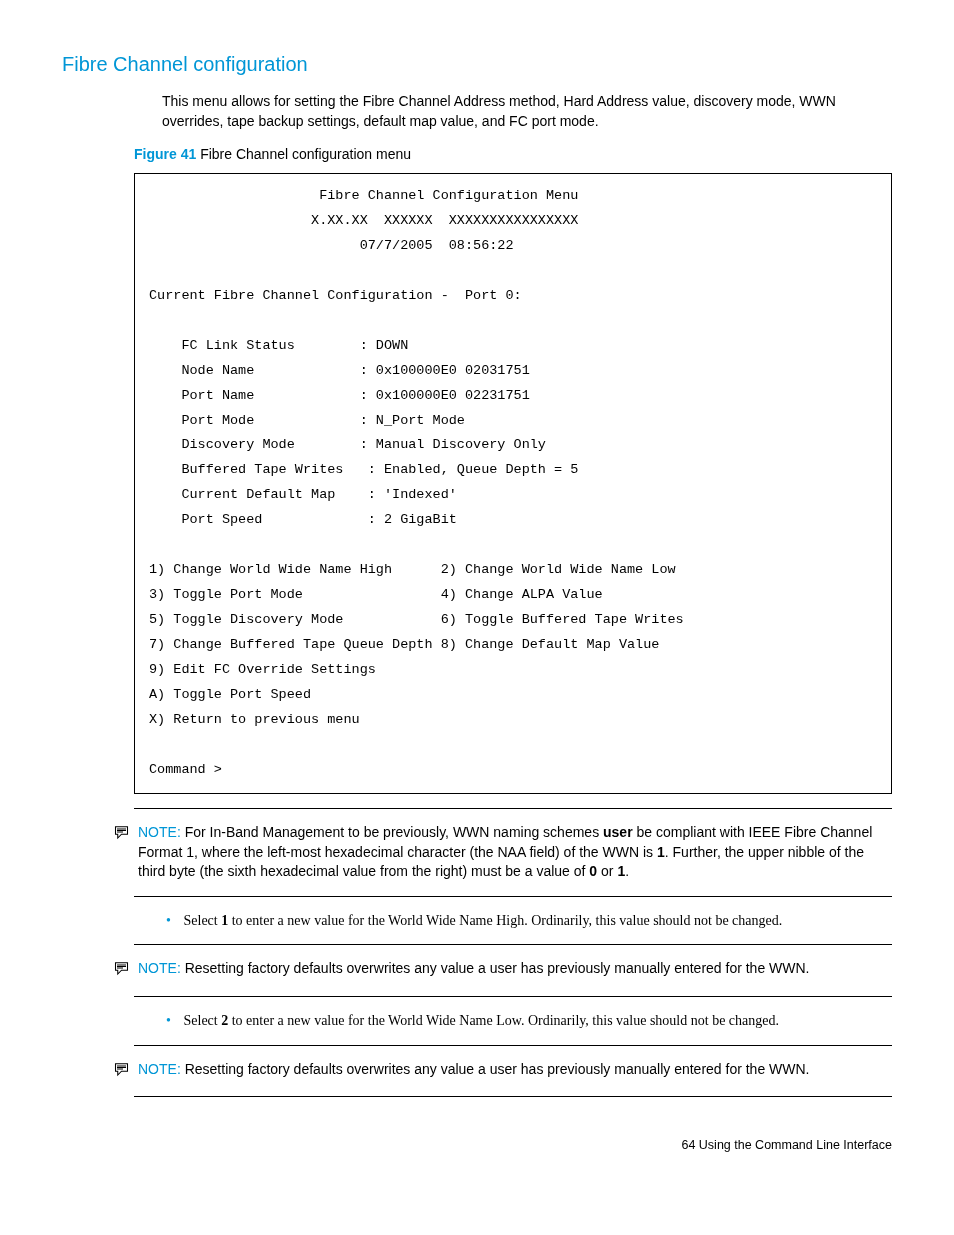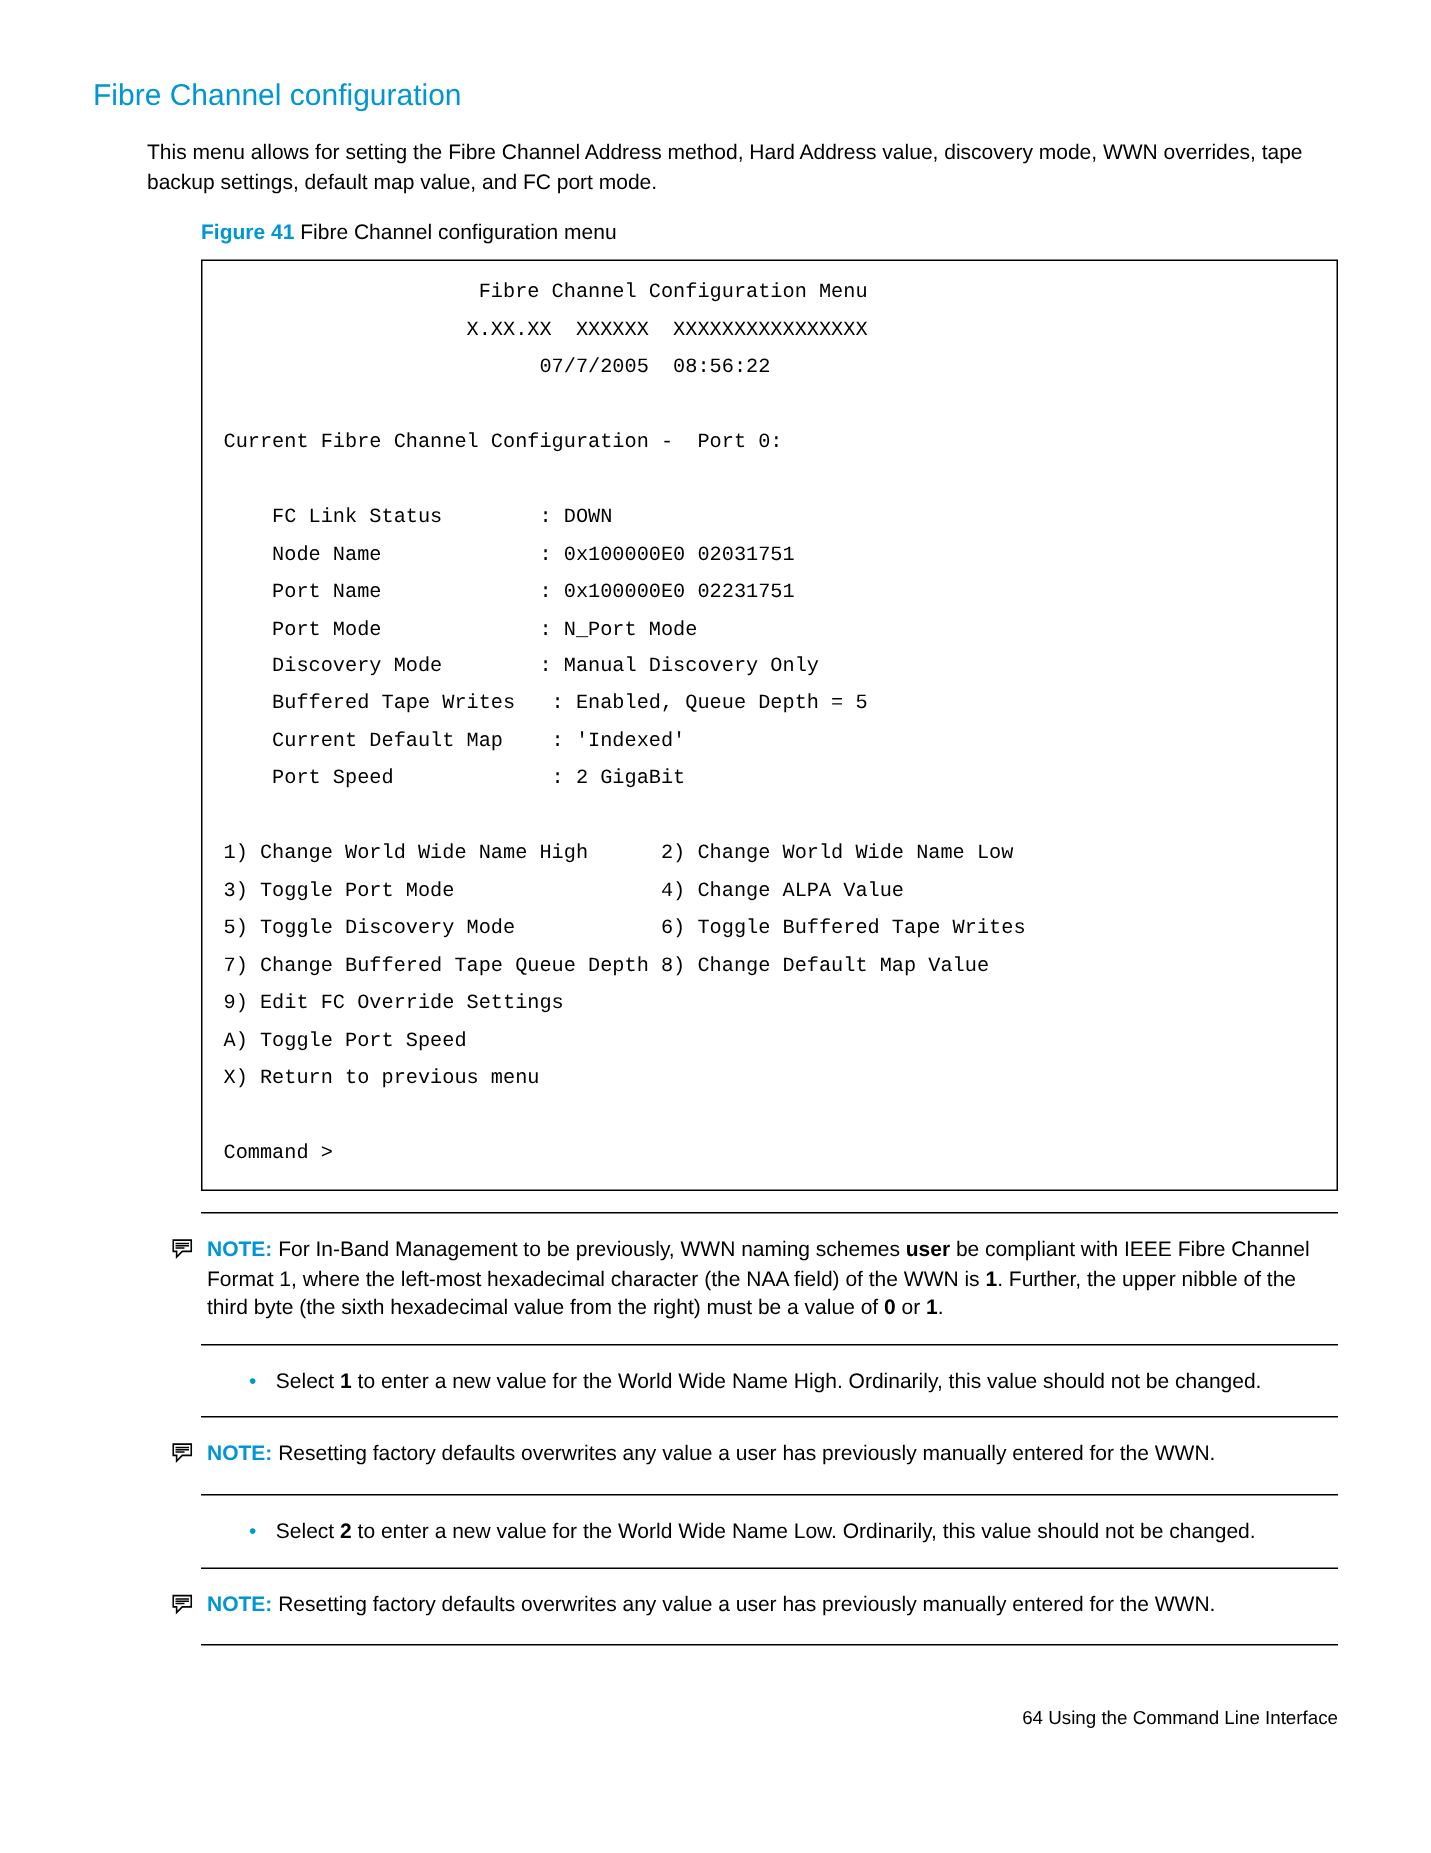--- a/index.html
+++ b/index.html
@@ -12,21 +12,21 @@
     width: 830px;
     line-height: 1.4;
   }
   h1 {
     font-family: Arial, Helvetica, sans-serif;
     font-weight: normal;
     font-size: 20px;
     color: #0096d6;
     margin: 0 0 14px 0;
   }
-  .indent1 { margin-left: 36px; }
+  .indent1 { margin-left: 100px; }
   .fig-caption { margin: 14px 0 8px 72px; }
   .fig-caption-label { color: #0096d6; font-weight: bold; }
   pre.terminal {
     font-family: "Courier New", Courier, monospace;
     font-size: 13.5px;
     line-height: 1.85;
     border: 1px solid #000;
     padding: 10px 14px;
     margin: 0 0 0 72px;
     white-space: pre;
@@ -42,25 +42,26 @@
     align-items: flex-start;
     margin: 8px 0 6px 52px;
     gap: 6px;
   }
   .note-icon {
     flex: 0 0 auto;
     margin-top: 1px;
   }
   .note-icon svg { width: 18px; height: 16px; }
   .note-text { flex: 1; }
-  .note-label { color: #0096d6; font-weight: bold; }
+  .note-label { color: #0096d6; font-weight: normal; }
   ul.bullets {
     margin: 10px 0 6px 104px;
     padding: 0;
     list-style: none;
+    font-family: Liberation Serif, serif;
   }
   ul.bullets li::before {
     content: "•";
     color: #0096d6;
     display: inline-block;
     width: 14px;
   }
   .footer {
     position: relative;
     margin-top: 40px;

